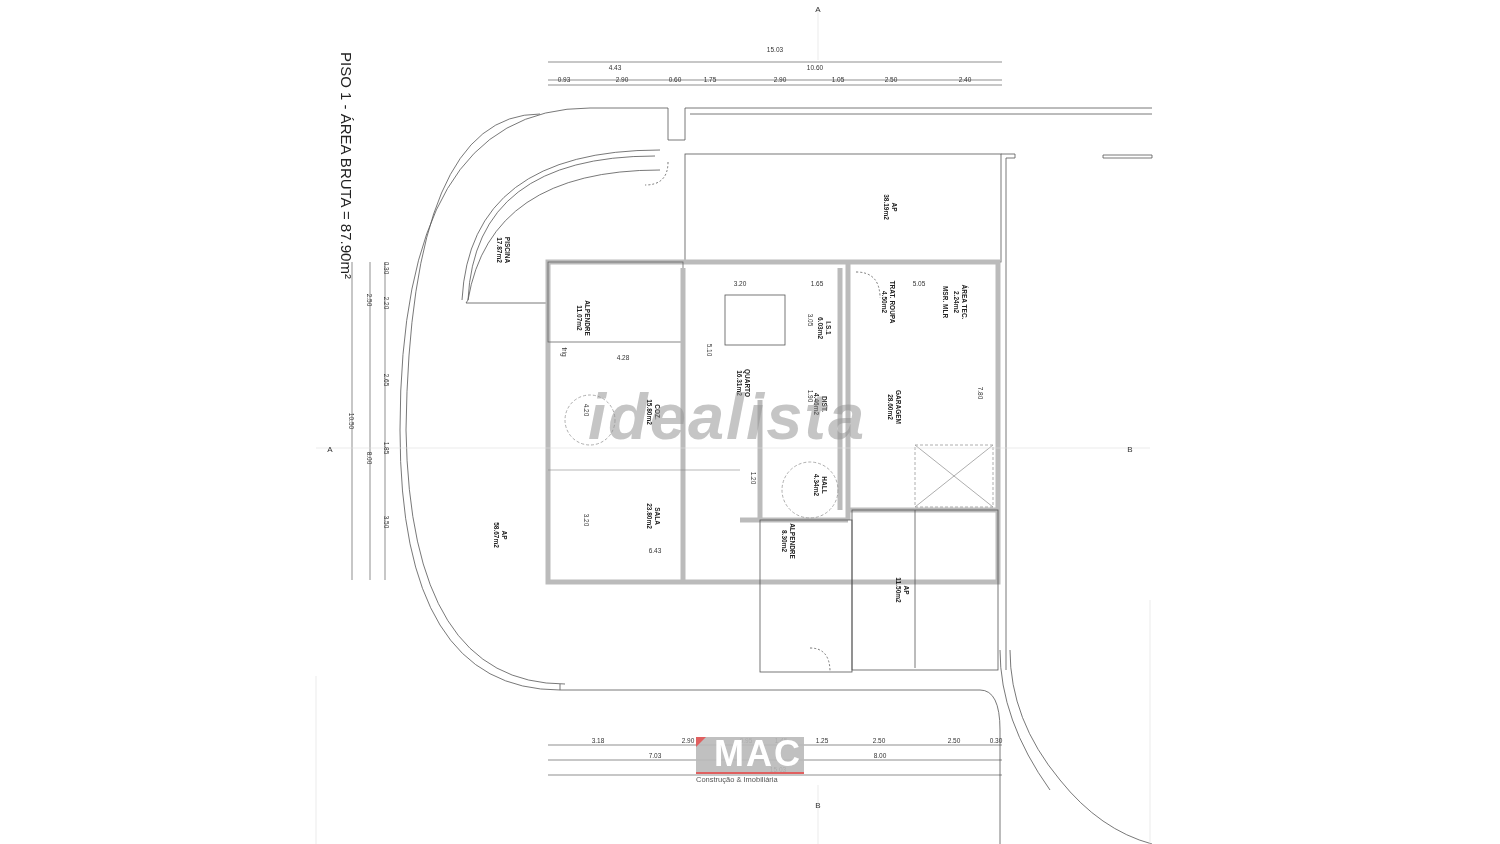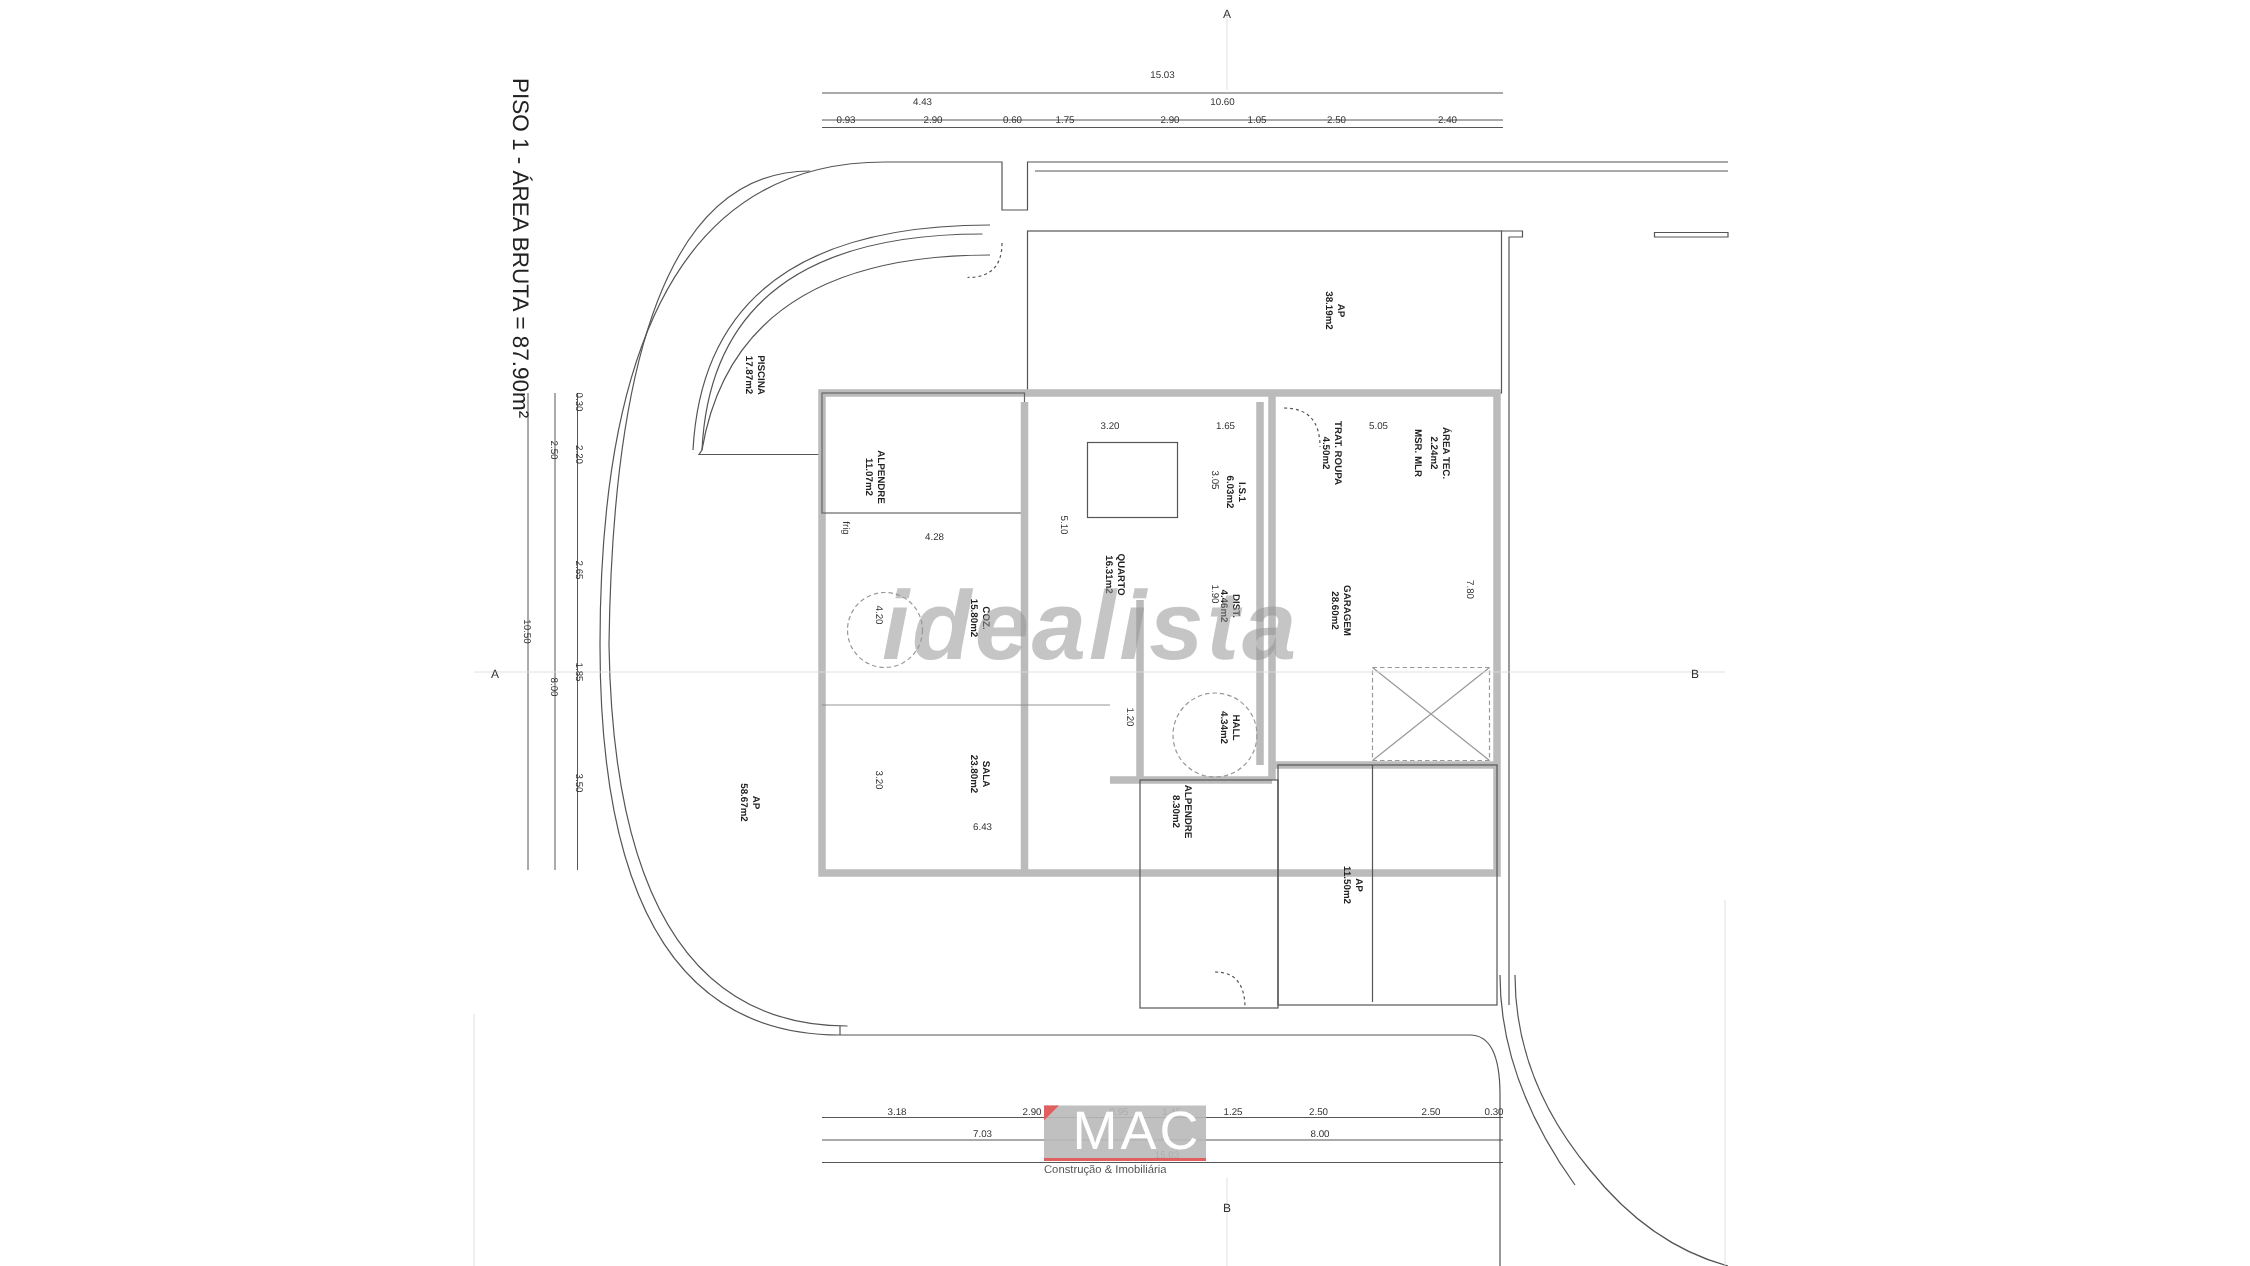--- a/index.html
+++ b/index.html
@@ -4,21 +4,21 @@
 <style>
   html,body{margin:0;padding:0;background:#fff;}
   body{width:1500px;height:844px;position:relative;overflow:hidden;font-family:"Liberation Sans",sans-serif;}
   .canvas{position:absolute;left:0;top:0;width:1500px;height:844px;}
   svg text{font-family:"Liberation Sans",sans-serif;}
   .title{position:absolute;left:335px;top:52px;transform-origin:left top;transform:translate(20px,0) rotate(90deg);font-size:15px;color:#222;white-space:nowrap;}
   .lbl{font-size:6.5px;fill:#222;font-weight:bold;}
   .dim{font-size:6.5px;fill:#333;}
   .wm{position:absolute;left:588px;top:384px;font-size:65px;font-weight:bold;color:rgba(150,150,150,0.55);letter-spacing:2px;white-space:nowrap;line-height:1;font-style:italic;}
   .logo{position:absolute;left:696px;top:737px;width:108px;height:36px;background:#b9b9b9;opacity:.9;}
-  .logo-text{position:absolute;left:696px;top:735px;width:124px;text-align:center;font-size:36px;font-weight:normal;color:#fff;line-height:38px;letter-spacing:2px;}
+  .logo-text{position:absolute;left:696px;top:735px;width:124px;text-align:center;font-size:36px;font-weight:bold;color:#fff;line-height:38px;letter-spacing:2px;}
   .logo-sub{position:absolute;left:696px;top:775px;width:108px;text-align:left;font-size:7.5px;color:#555;}
   .logo-line{position:absolute;left:696px;top:772px;width:108px;height:2px;background:#e06060;}
   .logo-tri{position:absolute;left:696px;top:737px;width:0;height:0;border-left:10px solid #e06060;border-bottom:10px solid transparent;}
 </style>
 </head>
 <body>
 
 <div class="canvas">
 <svg width="1500" height="844" viewBox="0 0 1500 844" xmlns="http://www.w3.org/2000/svg">
   <g fill="none" stroke="#555" stroke-width="0.8">

